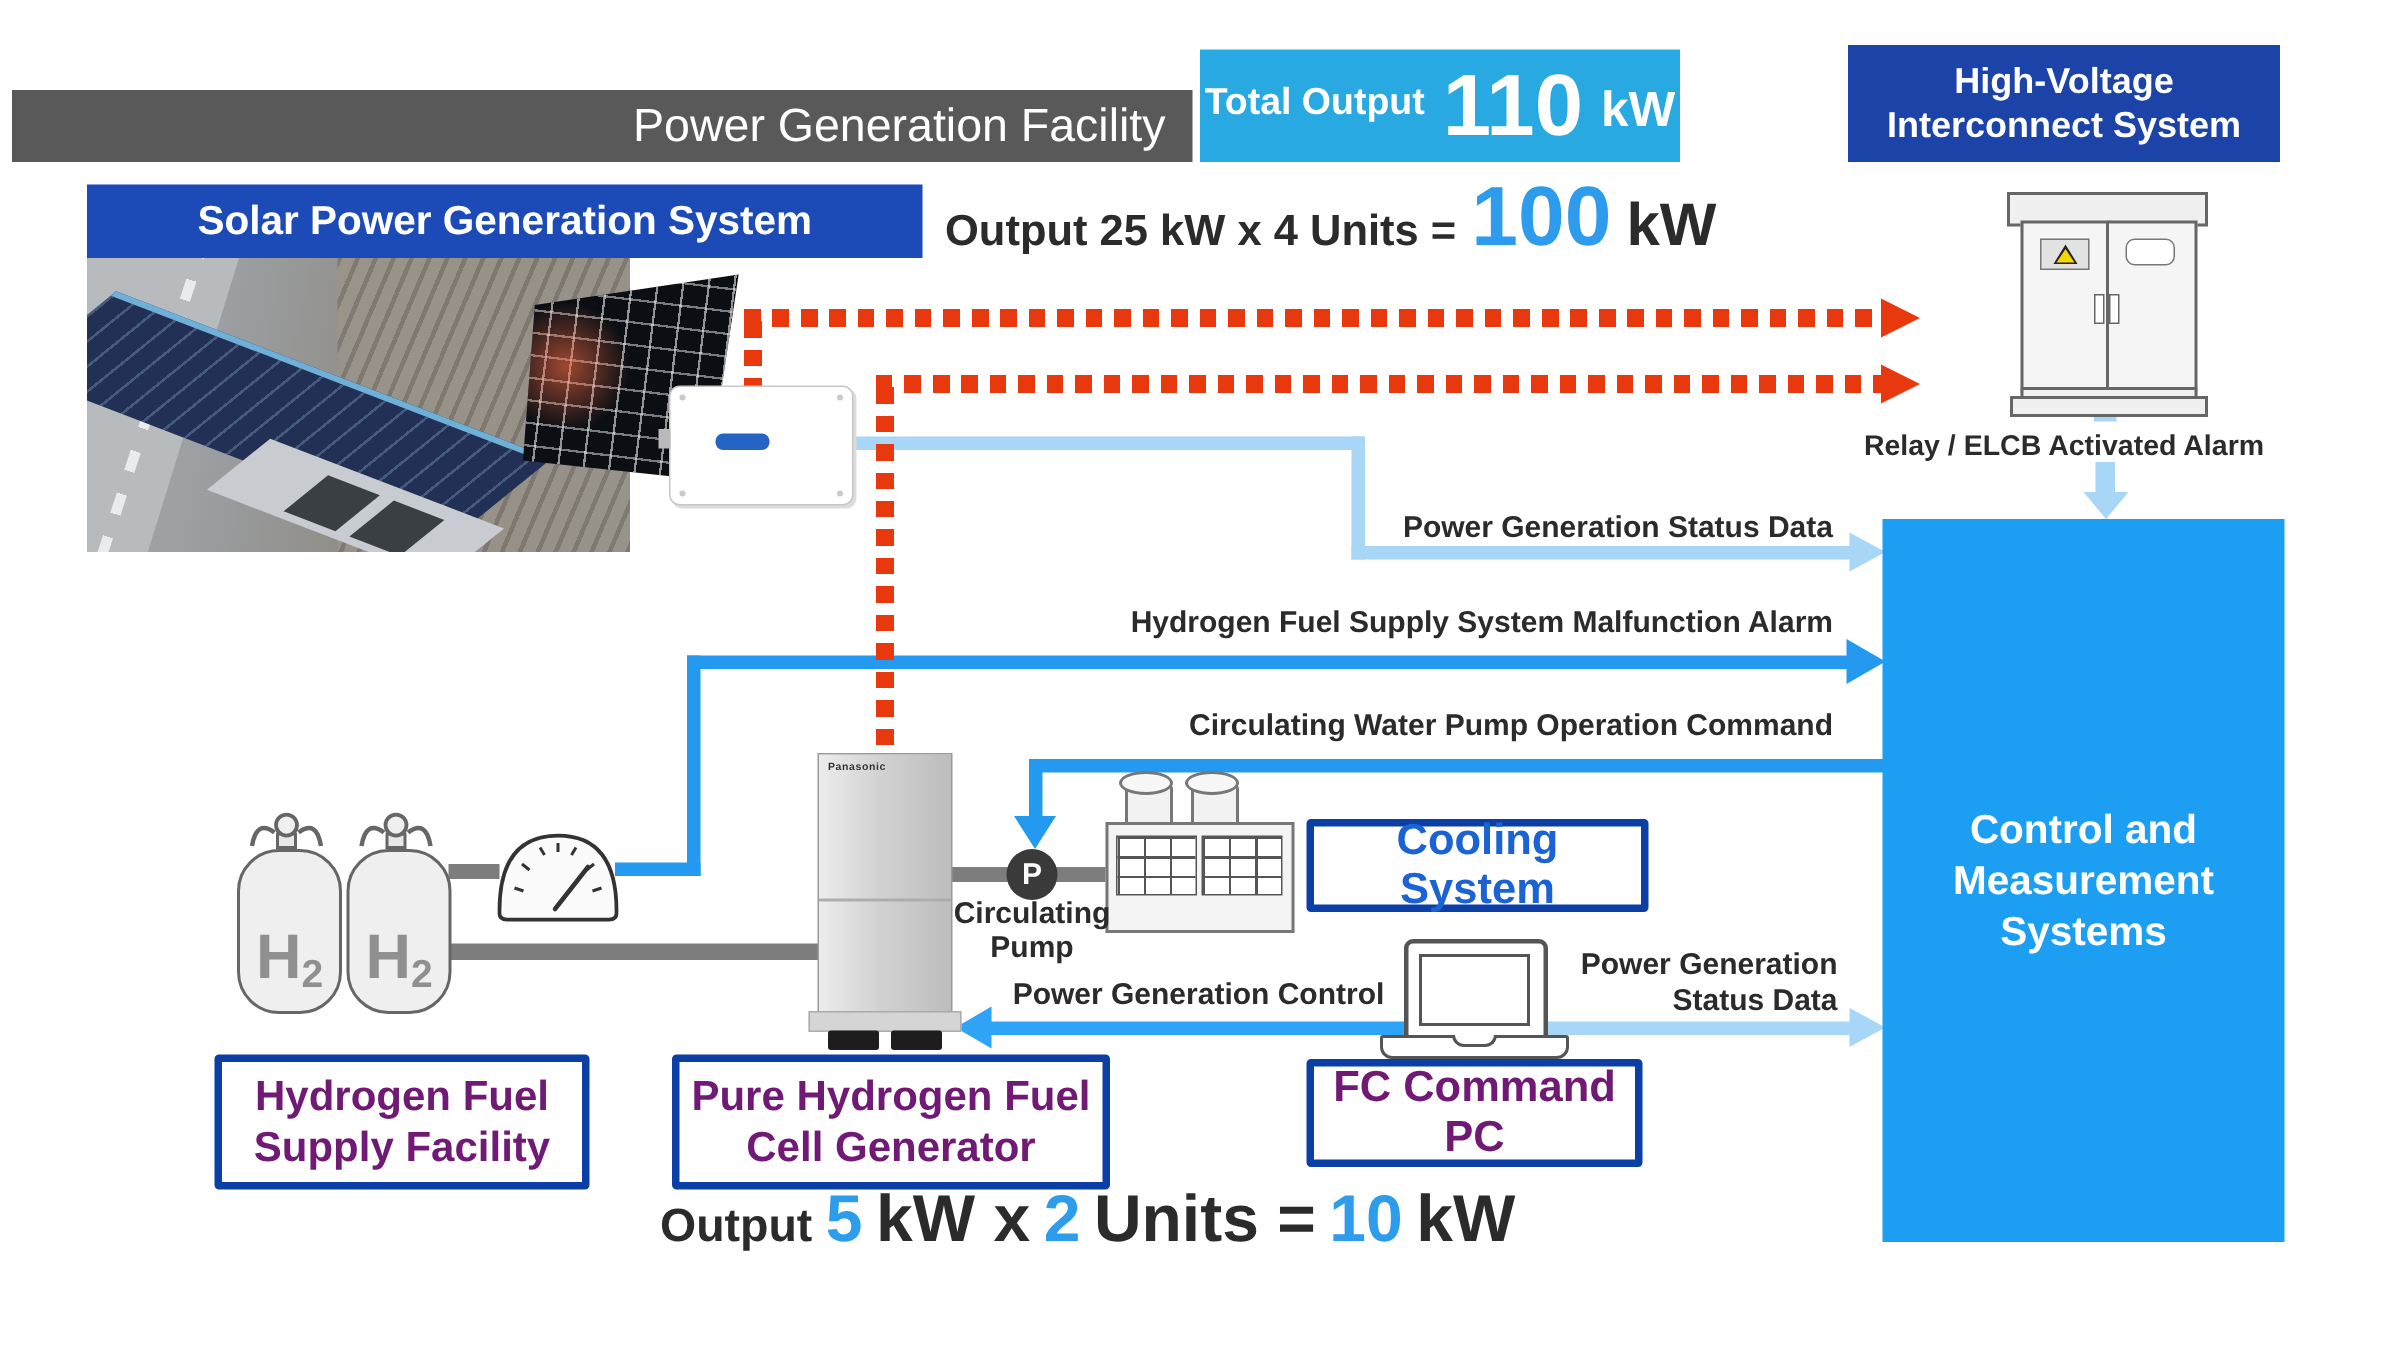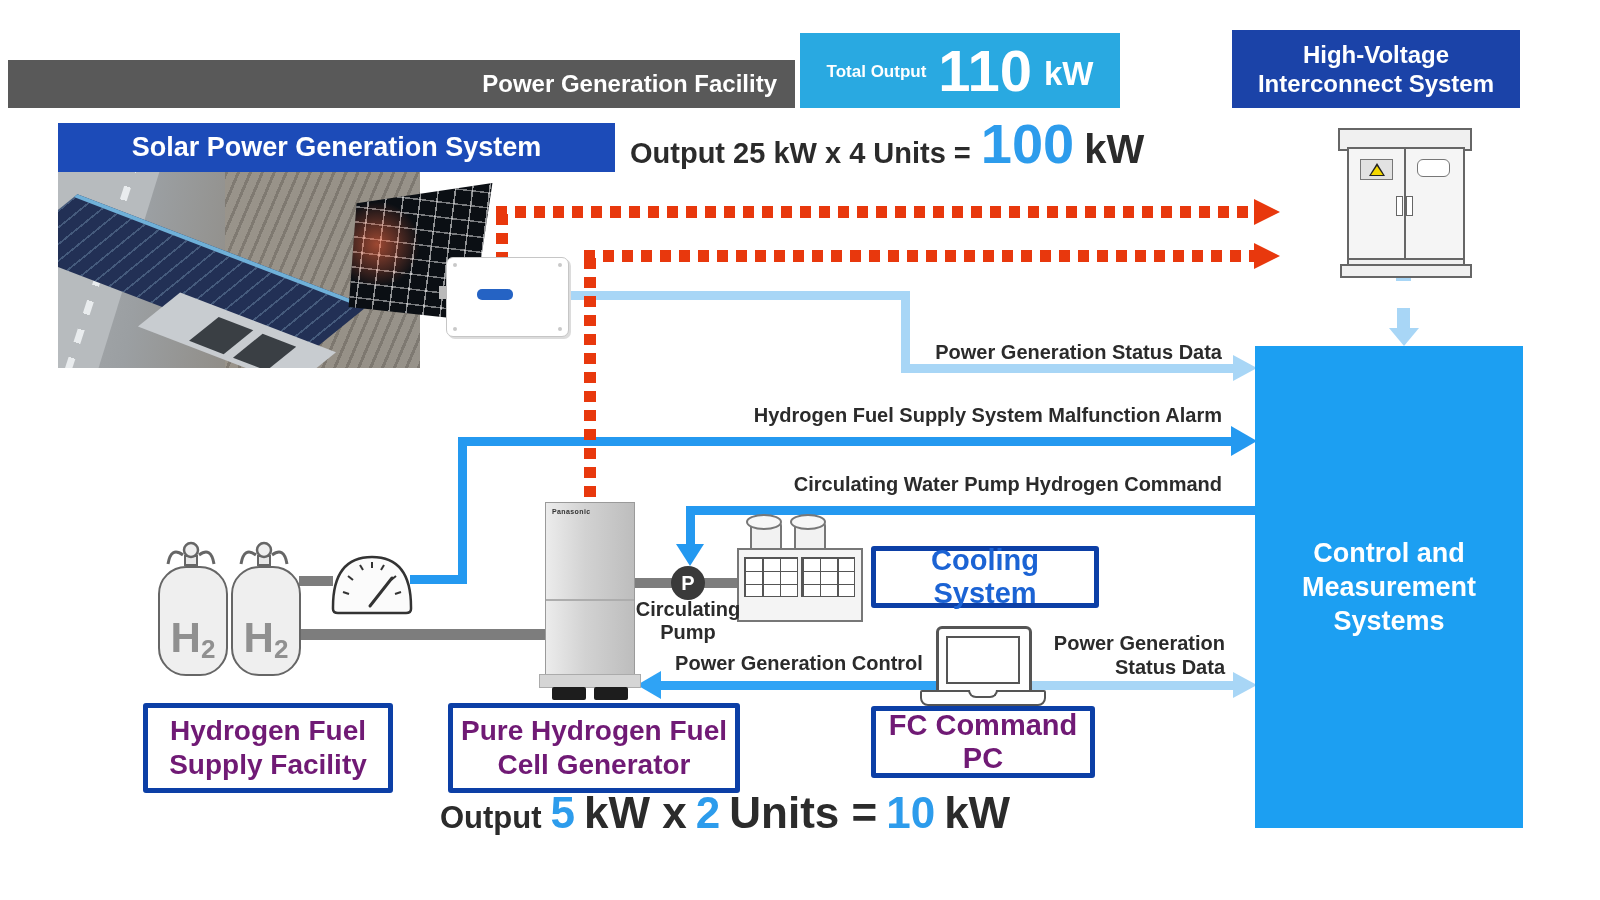--- a/index.html
+++ b/index.html
@@ -2,23 +2,23 @@
 <html><head>
 <meta charset="utf-8">
 <style>
   html,body{margin:0;padding:0;background:#ffffff;}
   body{font-family:"Liberation Sans","DejaVu Sans",sans-serif;}
   #stage{position:relative;width:1600px;height:900px;background:#fff;overflow:hidden;}
   .abs{position:absolute;}
 
   
   .graybar{left:8px;top:60px;width:787px;height:48px;background:#595959;z-index:7;}
-  .graybar .t{position:absolute;right:18px;top:0;line-height:48px;color:#fff;font-size:24px;font-weight:bold;}
+  .graybar .t{position:absolute;right:18px;top:0;line-height:48px;color:#fff;font-size:31px;font-weight:normal;}
   .tobox{left:800px;top:33px;width:320px;height:75px;background:#29A9E1;display:flex;align-items:baseline;justify-content:center;gap:12px;color:#fff;z-index:8;}
-  .tobox .lab{font-size:17px;font-weight:bold;transform:translateY(-14px);}
+  .tobox .lab{font-size:25px;font-weight:bold;transform:translateY(-14px);}
   .tobox .val{font-size:58px;font-weight:bold;line-height:75px;}
   .tobox .unit{font-size:33px;font-weight:bold;transform:translateY(-6px);}
   .hvbox{left:1232px;top:30px;width:288px;height:78px;background:#1B43A8;display:flex;flex-direction:column;align-items:center;justify-content:center;color:#fff;font-size:24px;font-weight:bold;line-height:29px;z-index:8;}
   .solarbar{left:58px;top:123px;width:557px;height:49px;background:#1C4BB8;display:flex;align-items:center;justify-content:center;color:#fff;font-size:27px;font-weight:bold;z-index:7;}
   .formula100{left:630px;top:112px;height:64px;display:flex;align-items:baseline;gap:10px;z-index:7;}
   .formula100 .p{font-size:29px;font-weight:bold;color:#2b2b2b;}
   .formula100 .v{font-size:56px;font-weight:bold;color:#2D9CEC;line-height:64px;}
   .formula100 .u{font-size:40px;font-weight:bold;color:#2b2b2b;}
 
   
@@ -187,21 +187,21 @@
 
   <div class="abs bblue" style="left:410px;top:575px;width:57px;height:9px;"></div>
   <div class="abs bblue" style="left:458px;top:437px;width:9px;height:147px;"></div>
   <div class="abs bblue" style="left:458px;top:437px;width:777px;height:9px;"></div>
   <div class="abs ar-bblue-r" style="left:1231px;top:426px;"></div>
   <div class="abs siglabel r-align" style="right:378px;top:404px;">Hydrogen Fuel Supply System Malfunction Alarm</div>
 
   <div class="abs bblue" style="left:690px;top:506px;width:566px;height:9px;"></div>
   <div class="abs bblue" style="left:686px;top:506px;width:9px;height:40px;"></div>
   <div class="abs ar-bblue-d" style="left:676px;top:544px;"></div>
-  <div class="abs siglabel r-align" style="right:378px;top:473px;">Circulating Water Pump Hydrogen Command</div>
+  <div class="abs siglabel r-align" style="right:378px;top:473px;">Circulating Water Pump Operation Command</div>
 
   <div class="abs controlbox">
     <span>Control and</span>
     <span>Measurement</span>
     <span>Systems</span>
   </div>
 
   <div class="abs cab-lintel"></div>
   <div class="abs cab-doorL"></div>
   <div class="abs cab-doorR"></div>
@@ -210,20 +210,21 @@
       <div style="position:absolute;left:-6px;top:3px;width:0;height:0;border-left:6px solid transparent;border-right:6px solid transparent;border-bottom:9px solid #f5d800;"></div>
     </div>
   </div>
   <div class="abs cab-label"></div>
   <div class="abs cab-h1"></div>
   <div class="abs cab-h2"></div>
   <div class="abs cab-base1"></div>
   <div class="abs cab-base2"></div>
 
   <div class="abs lblue" style="left:1396px;top:265px;width:15px;height:16px;"></div>
+  <div class="abs relaylabel">Relay / ELCB Activated Alarm</div>
   <div class="abs lblue" style="left:1397px;top:308px;width:13px;height:20px;"></div>
   <div class="abs ar-lblue-d" style="left:1389px;top:328px;"></div>
 
   <div class="abs valve" style="left:163px;top:540px;">
     <svg width="56" height="26" viewBox="0 0 56 26">
       <path d="M5,24 Q8,6 20,15" stroke="#666" stroke-width="3" fill="none"></path>
       <path d="M51,24 Q48,6 36,15" stroke="#666" stroke-width="3" fill="none"></path>
       <rect x="22" y="16" width="12" height="9" fill="#e8e8e8" stroke="#666" stroke-width="2"></rect>
       <circle cx="28" cy="10" r="7" fill="#efefef" stroke="#666" stroke-width="2.5"></circle>
     </svg>

